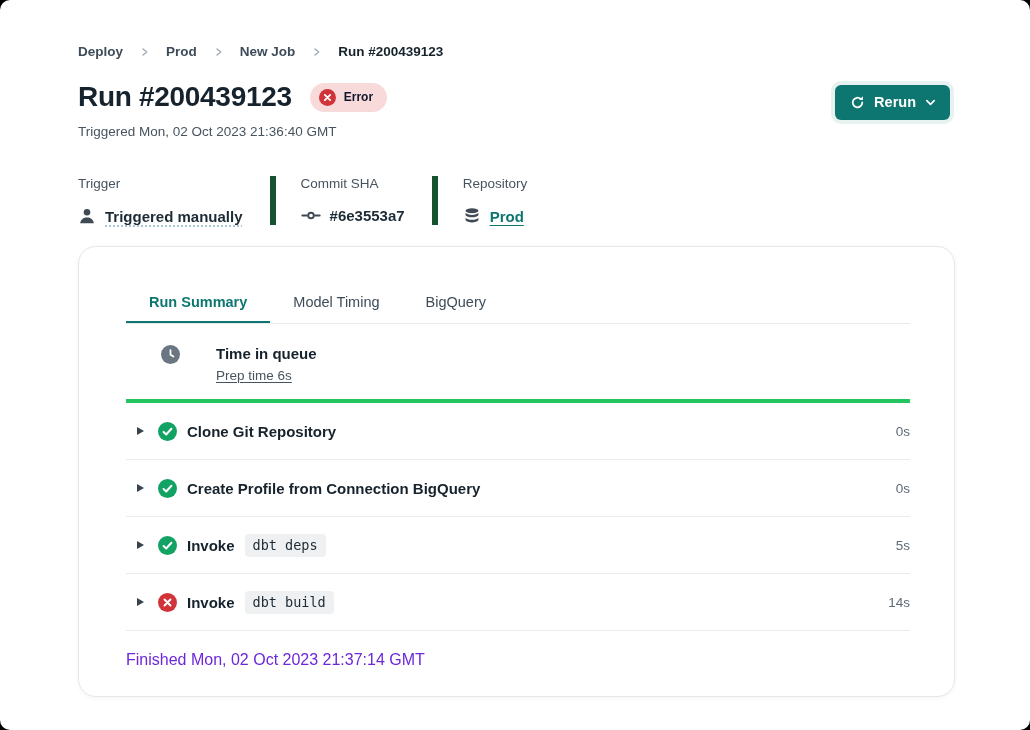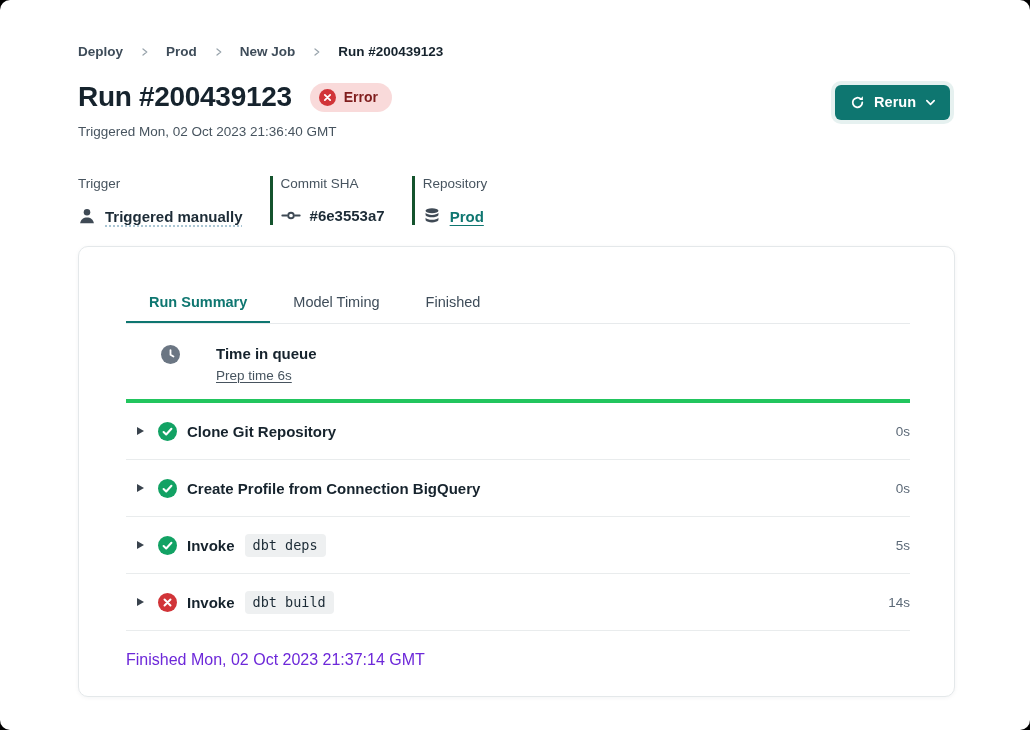--- a/index.html
+++ b/index.html
@@ -17,45 +17,45 @@
   .breadcrumb .crumb.current { color: #16232d; font-weight: 700; }
   .crumb-sep { display: inline-flex; align-items: center; }
 
   
   .header-row { display: flex; justify-content: space-between; align-items: flex-start; margin-top: 22px; }
   .title-line { display: flex; align-items: center; gap: 18px; }
   .page-title { font-size: 28px; font-weight: 700; color: #16232d; letter-spacing: -0.3px; }
   .badge-error {
     display: inline-flex; align-items: center; gap: 8px;
     background: #f9dada; border-radius: 16px; padding: 6px 14px 6px 9px;
-    font-size: 14px; font-weight: 600; color: #7f1d1d;
+    font-size: 12px; font-weight: 600; color: #0f172a;
   }
   .triggered { margin-top: 11px; font-size: 13.5px; color: #47545f; }
 
   .btn-rerun {
     display: inline-flex; align-items: center; gap: 9px;
     background: #0e7670; color: #fff; border: none; border-radius: 6px;
     padding: 9px 14px 10px 15px; font-size: 14.5px; font-weight: 700;
     font-family: inherit; cursor: pointer; margin-top: 4px;
     box-shadow: 0 0 0 4px rgba(14,118,112,0.10);
   }
 
   
   .meta-row { display: flex; margin-top: 37px; }
   .meta-item { padding-right: 27px; }
-  .meta-item + .meta-item { border-left: 3px solid #14532d; padding-left: 8px; }
+  .meta-item + .meta-item { border-left: 6px solid #14532d; padding-left: 25px; }
   .meta-label { font-size: 13.5px; color: #47545f; margin-bottom: 13px; }
   .meta-value { display: flex; align-items: center; gap: 9px; font-size: 15px; font-weight: 600; color: #1c2b36; margin-top: 16px; }
   .tooltip-text { text-decoration: underline dotted #8fb4c6; text-underline-offset: 4px; cursor: pointer; }
   .env-link { color: #0e7670; text-decoration: underline; text-underline-offset: 3px; cursor: pointer; }
 
   
   .card {
     margin: 21px 75px 0 78px; background: #fff;
-    border: 1px solid #e4e8ea; border-radius: 10px;
+    border: 1px solid #e4e8ea; border-radius: 18px;
     box-shadow: 0 1px 4px rgba(20,40,60,0.05);
     padding: 37px 44px 0 47px;
   }
   .tabs { display: flex; border-bottom: 1px solid #e7eaec; }
   .tab { padding: 10px 23px 13px; font-size: 14.5px; color: #3e4c59; cursor: pointer; }
   .tab.active { color: #0e7670; font-weight: 700; box-shadow: inset 0 -2px 0 #0e7670; }
 
   .queue-row { display: flex; align-items: flex-start; gap: 26px; padding: 21px 0 15px 35px; border-bottom: 4px solid #22c55e; }
   .queue-title { font-size: 15px; font-weight: 700; color: #16232d; }
   .queue-link { display: inline-block; margin-top: 6px; font-size: 13.5px; color: #47545f; text-decoration: underline; text-underline-offset: 2px; cursor: pointer; }
@@ -172,21 +172,21 @@
           <span class="env-link">Prod</span>
         </div>
       </div>
     </div>
   </div>
 
   <div class="card">
     <div class="tabs">
       <div class="tab active">Run Summary</div>
       <div class="tab">Model Timing</div>
-      <div class="tab">Finished</div>
+      <div class="tab">BigQuery</div>
     </div>
 
     <div class="queue-row">
       <span class="status-ic">
         <svg width="19" height="19" viewBox="0 0 16 16">
             <circle cx="8" cy="8" r="8" fill="#6b7683"></circle>
             <path d="M8 4.3v3.9l2.5 1.5" stroke="#fff" stroke-width="1.5" fill="none" stroke-linecap="round"></path>
           </svg>
       </span>
       <div>

